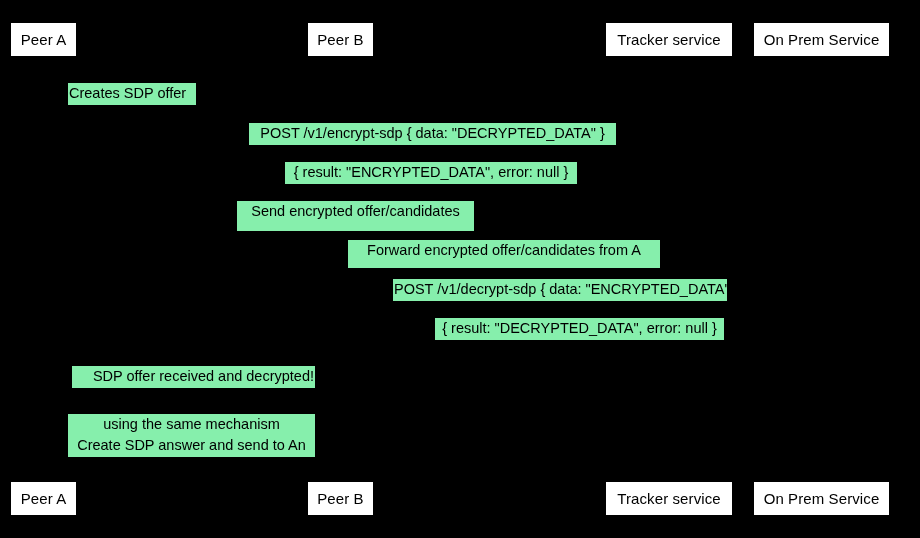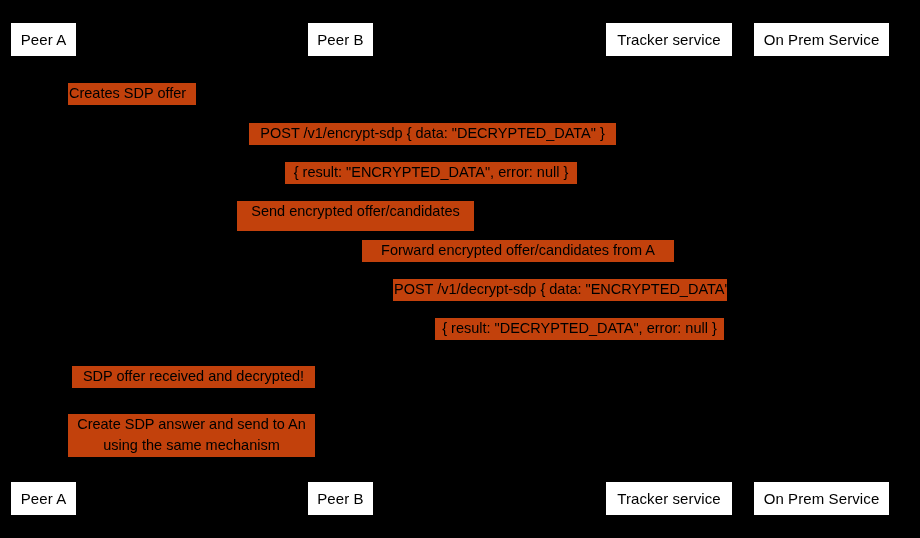--- a/index.html
+++ b/index.html
@@ -41,21 +41,21 @@
   
   .arrow-line {
     position: absolute;
     height: 1px;
     background: #000000;
   }
   
   .label {
     position: absolute;
     box-sizing: border-box;
-    background: #c2410c;
+    background: #86efac;
     color: #000000;
     font-size: 14.5px;
     line-height: 21px;
     white-space: nowrap;
     text-align: center;
     padding: 0 1px;
   }
   .label.two-line {
     white-space: normal;
     line-height: 21px;
@@ -98,31 +98,31 @@
   </div>
 
   <div class="label left" style="left:68px; top:83px; width:128px; height:22px;">Creates SDP offer</div>
 
   <div class="label" style="left:249px; top:123px; width:367px; height:22px;text-align:center;">POST /v1/encrypt-sdp { data: "DECRYPTED_DATA" }</div>
 
   <div class="label" style="left:285px; top:162px; width:292px; height:22px;">{ result: "ENCRYPTED_DATA", error: null }</div>
 
   <div class="label" style="left:237px; top:201px; width:237px; height:30px;">Send encrypted offer/candidates</div>
 
-  <div class="label" style="left:348px; top:240px; width:312px; height:22px;margin-left:14px;">Forward encrypted offer/candidates from A</div>
+  <div class="label" style="left:348px; top:240px; width:312px; height:28px;">Forward encrypted offer/candidates from A</div>
 
   <div class="label" style="left:393px; top:279px; width:334px; height:22px;">POST /v1/decrypt-sdp { data: "ENCRYPTED_DATA" }</div>
 
   <div class="label" style="left:435px; top:318px; width:289px; height:22px;">{ result: "DECRYPTED_DATA", error: null }</div>
 
-  <div class="label" style="left:72px; top:366px; width:243px; height:22px;">SDP offer received and decrypted!</div>
+  <div class="label" style="left:72px; top:366px; width:243px; height:22px;text-align:right;">SDP offer received and decrypted!</div>
 
   <div class="label two-line" style="left:68px; top:414px; width:247px; height:43px;">
+    <div>using the same mechanism</div>
     <div>Create SDP answer and send to An</div>
-    <div>using the same mechanism</div>
   </div>
 
   <div class="participant" style="left:10px; top:481px; width:67px; height:35px;">
     <span>Peer A</span>
   </div>
   <div class="participant" style="left:307px; top:481px; width:67px; height:35px;">
     <span>Peer B</span>
   </div>
   <div class="participant" style="left:605px; top:481px; width:128px; height:35px;">
     <span>Tracker service</span>

